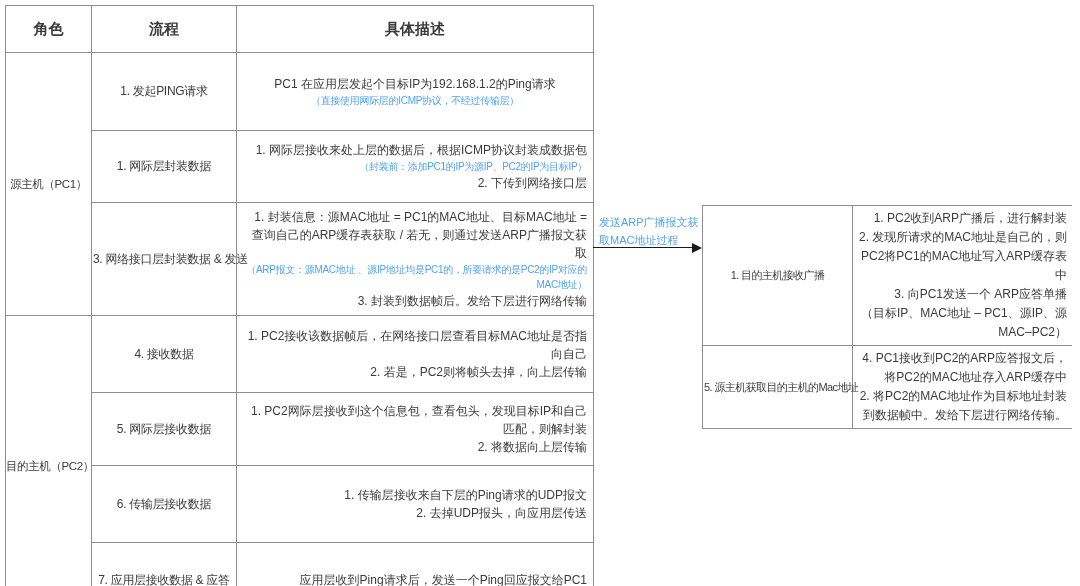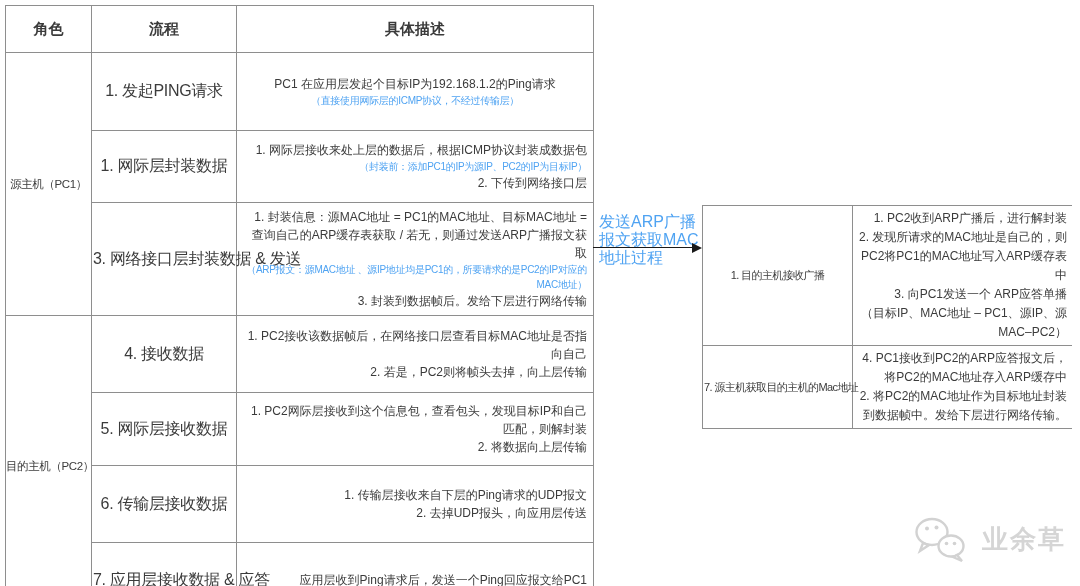--- a/index.html
+++ b/index.html
@@ -13,33 +13,33 @@
   html,body{background:#ffffff;}
   body{font-family:"Liberation Sans","DejaVu Sans",sans-serif;color:var(--text);}
   .stage{position:relative;width:1072px;height:586px;background:#ffffff;overflow:hidden;}
 
   
   table{border-collapse:collapse;table-layout:fixed;}
   td,th{border:1px solid var(--border);vertical-align:middle;}
   .ltable{position:absolute;left:5px;top:5px;width:589px;}
   .ltable th{height:47px;font-size:15px;font-weight:bold;text-align:center;}
   .role{font-size:11.5px;text-align:center;white-space:nowrap;letter-spacing:-0.4px;}
-  .proc{font-size:16px;text-align:center;white-space:nowrap;letter-spacing:-0.3px;padding:0 1px;}
+  .proc{font-size:12px;text-align:center;white-space:nowrap;letter-spacing:-0.3px;padding:0 1px;}
   .desc{font-size:12px;line-height:18px;padding:5px 6px;text-align:right;}
   .desc.center{text-align:center;}
   .note{color:var(--accent_blue);font-size:10px;line-height:15px;letter-spacing:-0.3px;}
 
   
   .rtable{position:absolute;left:702px;top:205px;width:370px;}
   .rtable .proc{font-size:11px;letter-spacing:-0.6px;}
   .rtable .desc{font-size:12px;line-height:19px;padding:3px 5px;margin-left:15px;}
 
   
   .arrow-label{position:absolute;left:599px;top:213px;width:106px;
-    color:var(--accent_blue);font-size:16px;line-height:18px;}
+    color:var(--accent_blue);font-size:11px;line-height:18px;}
   .arrow-line{position:absolute;left:593px;top:247px;width:100px;height:0;
     border-top:1.5px solid var(--arrow);}
   .arrow-head{position:absolute;left:692px;top:243px;width:0;height:0;
     border-left:10px solid var(--arrow);border-top:5px solid transparent;border-bottom:5px solid transparent;}
 
   
   .watermark{position:absolute;left:910px;top:514px;display:flex;align-items:center;gap:10px;}
   .wm-text{color:var(--watermark);font-size:26px;font-weight:bold;letter-spacing:2px;}
 </style>
 </head>
@@ -127,40 +127,23 @@
         <tr style="height:85px">
       <td class="proc">1. 目的主机接收广播</td>
       <td class="desc">
         <div>1. PC2收到ARP广播后，进行解封装</div>
         <div>2. 发现所请求的MAC地址是自己的，则PC2将PC1的MAC地址写入ARP缓存表中</div>
         <div>3. 向PC1发送一个 ARP应答单播</div>
         <div>（目标IP、MAC地址 – PC1、源IP、源MAC–PC2）</div>
       </td>
     </tr>
     <tr style="height:82px">
-      <td class="proc">7. 源主机获取目的主机的Mac地址</td>
+      <td class="proc">5. 源主机获取目的主机的Mac地址</td>
       <td class="desc">
         <div>4. PC1接收到PC2的ARP应答报文后，将PC2的MAC地址存入ARP缓存中</div>
         <div>2. 将PC2的MAC地址作为目标地址封装到数据帧中。发给下层进行网络传输。</div>
       </td>
     </tr>
   </tbody>
     </table>
 
-  <div class="watermark">
-    <svg width="62" height="50" viewBox="0 0 62 50">
-      <g stroke="#d2d2d2" stroke-width="2.4" fill="#ffffff">
-        <ellipse cx="22" cy="18" rx="15.5" ry="13"></ellipse>
-        <path d="M13 29 L10 37 L19 31 Z"></path>
-        <ellipse cx="41" cy="32" rx="12.5" ry="10.5"></ellipse>
-        <path d="M47 41 L52 47 L43 43 Z"></path>
-      </g>
-      <g fill="#d2d2d2">
-        <circle cx="17" cy="14.5" r="2"></circle>
-        <circle cx="26.5" cy="13.5" r="2"></circle>
-        <circle cx="36.5" cy="29.5" r="1.8"></circle>
-        <circle cx="44.5" cy="29.5" r="1.8"></circle>
-      </g>
-    </svg>
-    <span class="wm-text">业余草</span>
-  </div>
 
 </div>
 
 </body></html>

